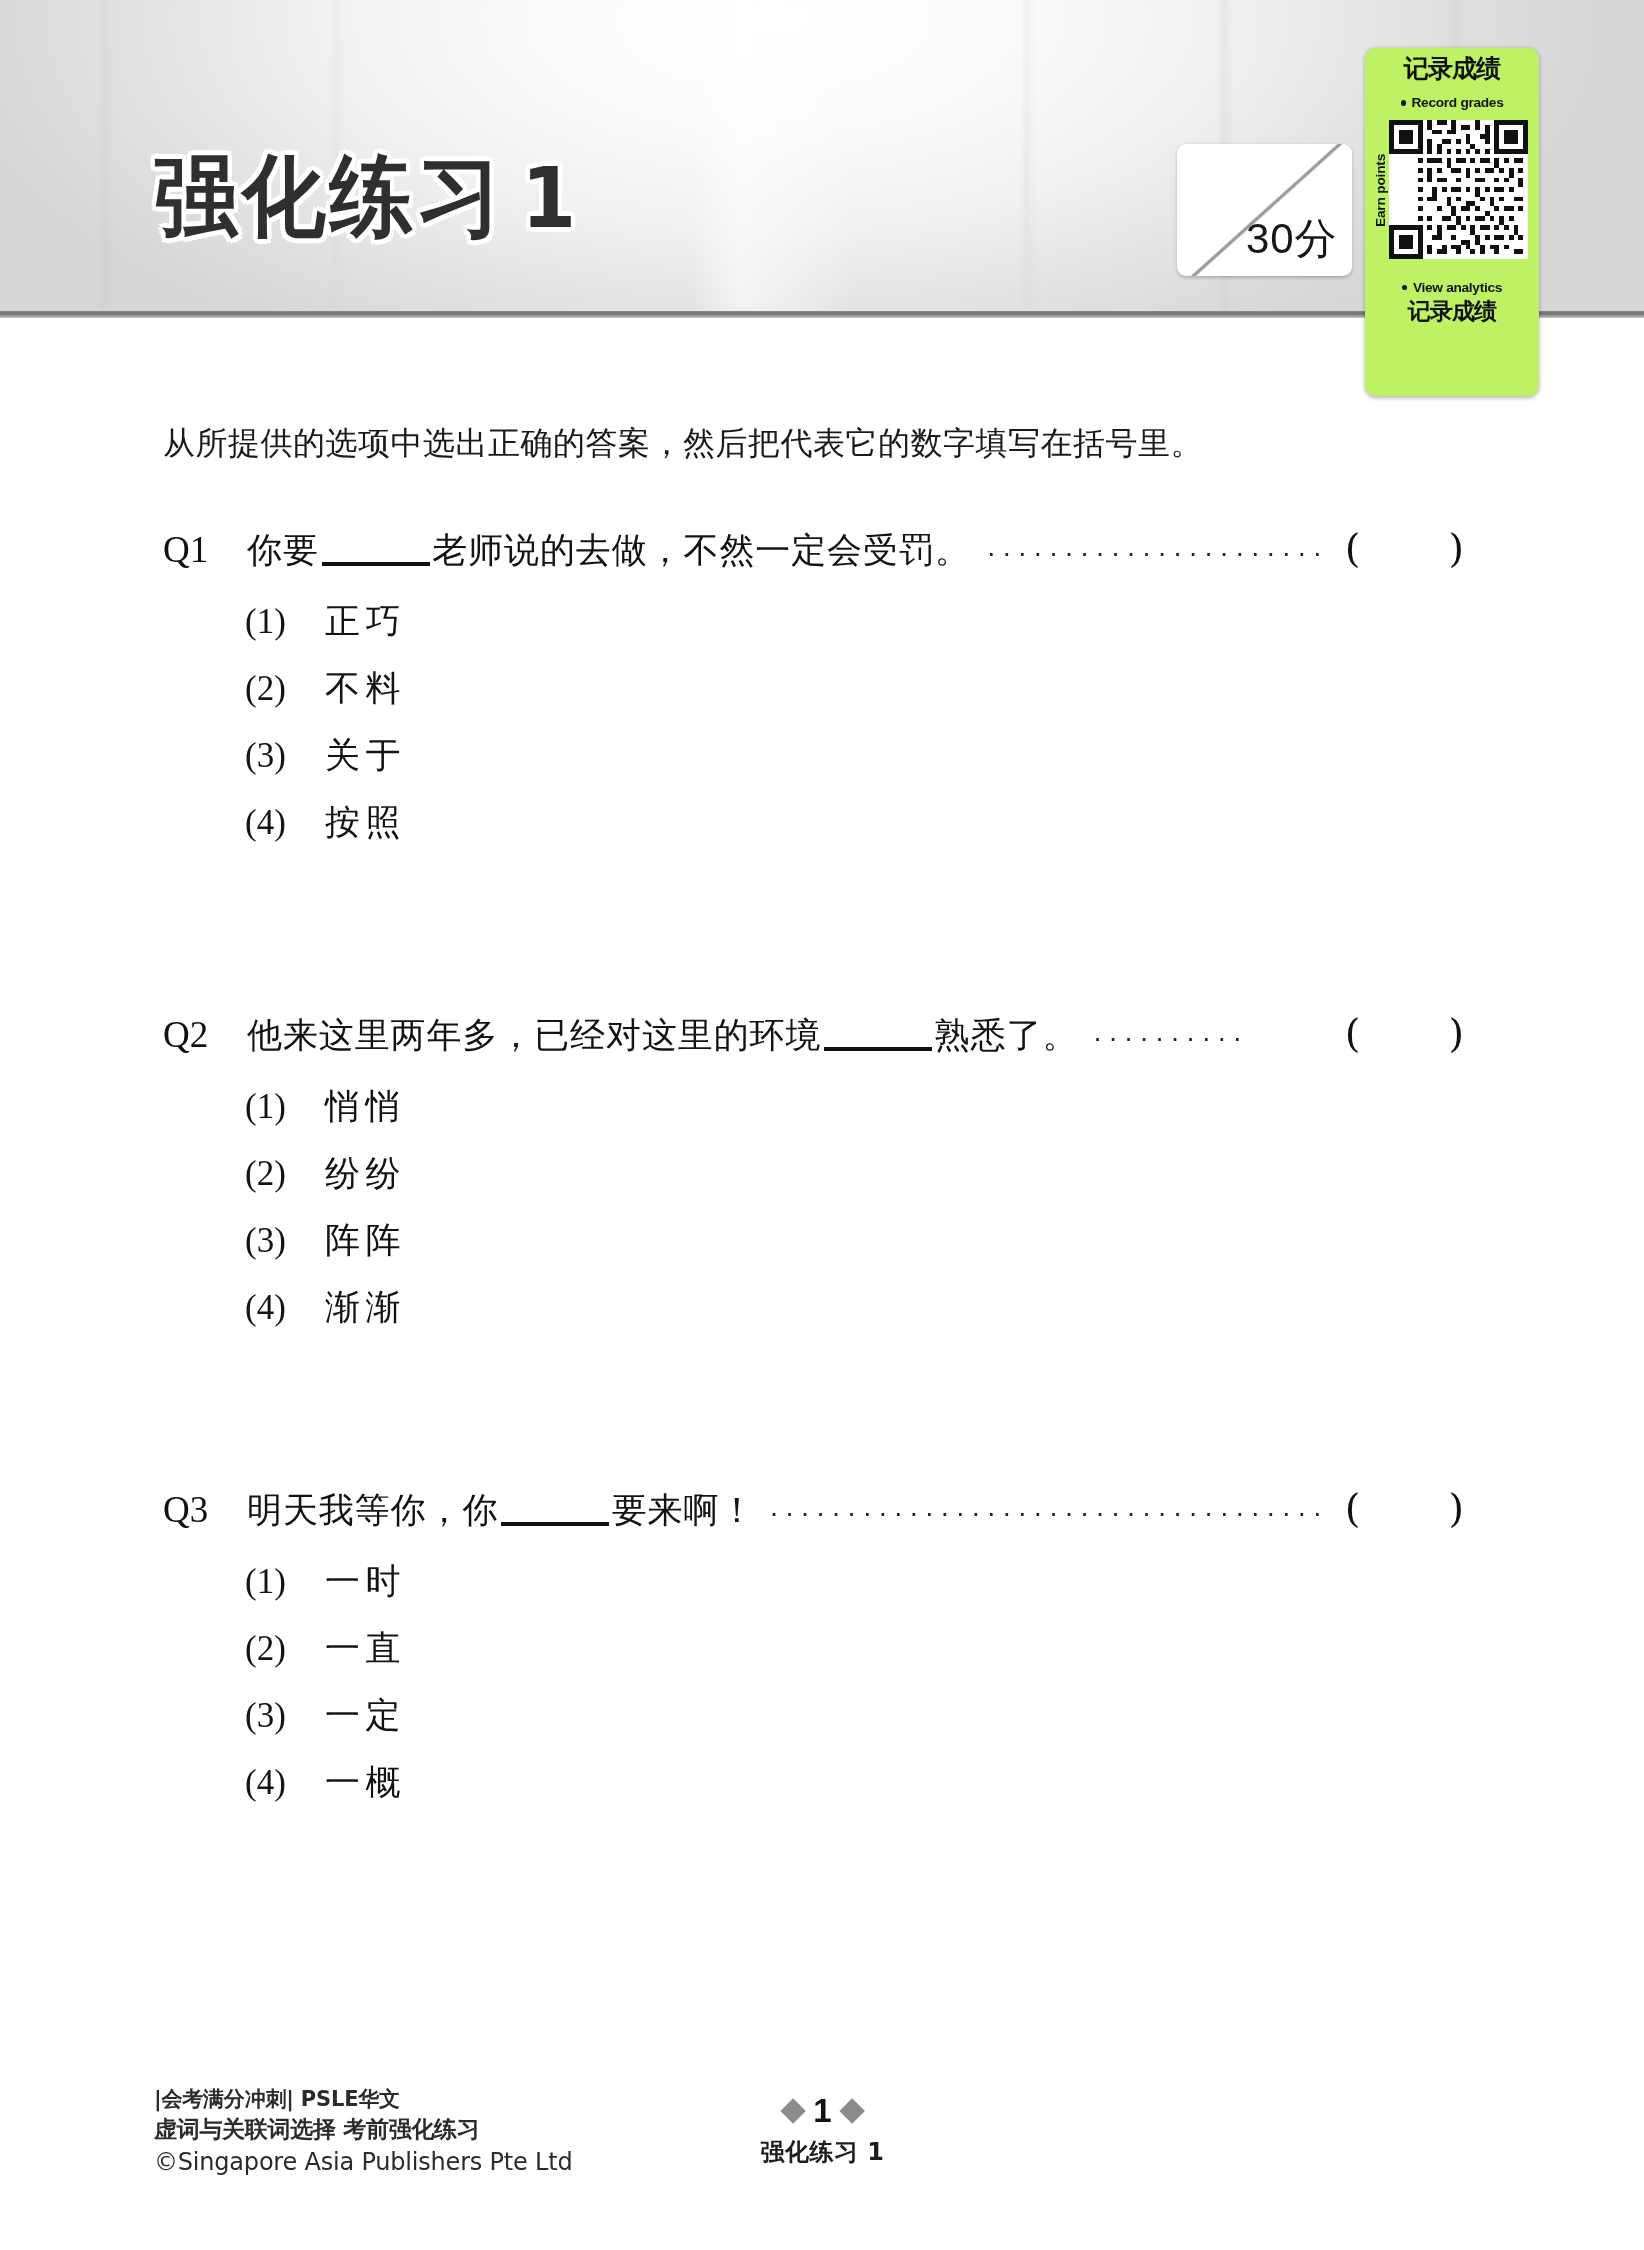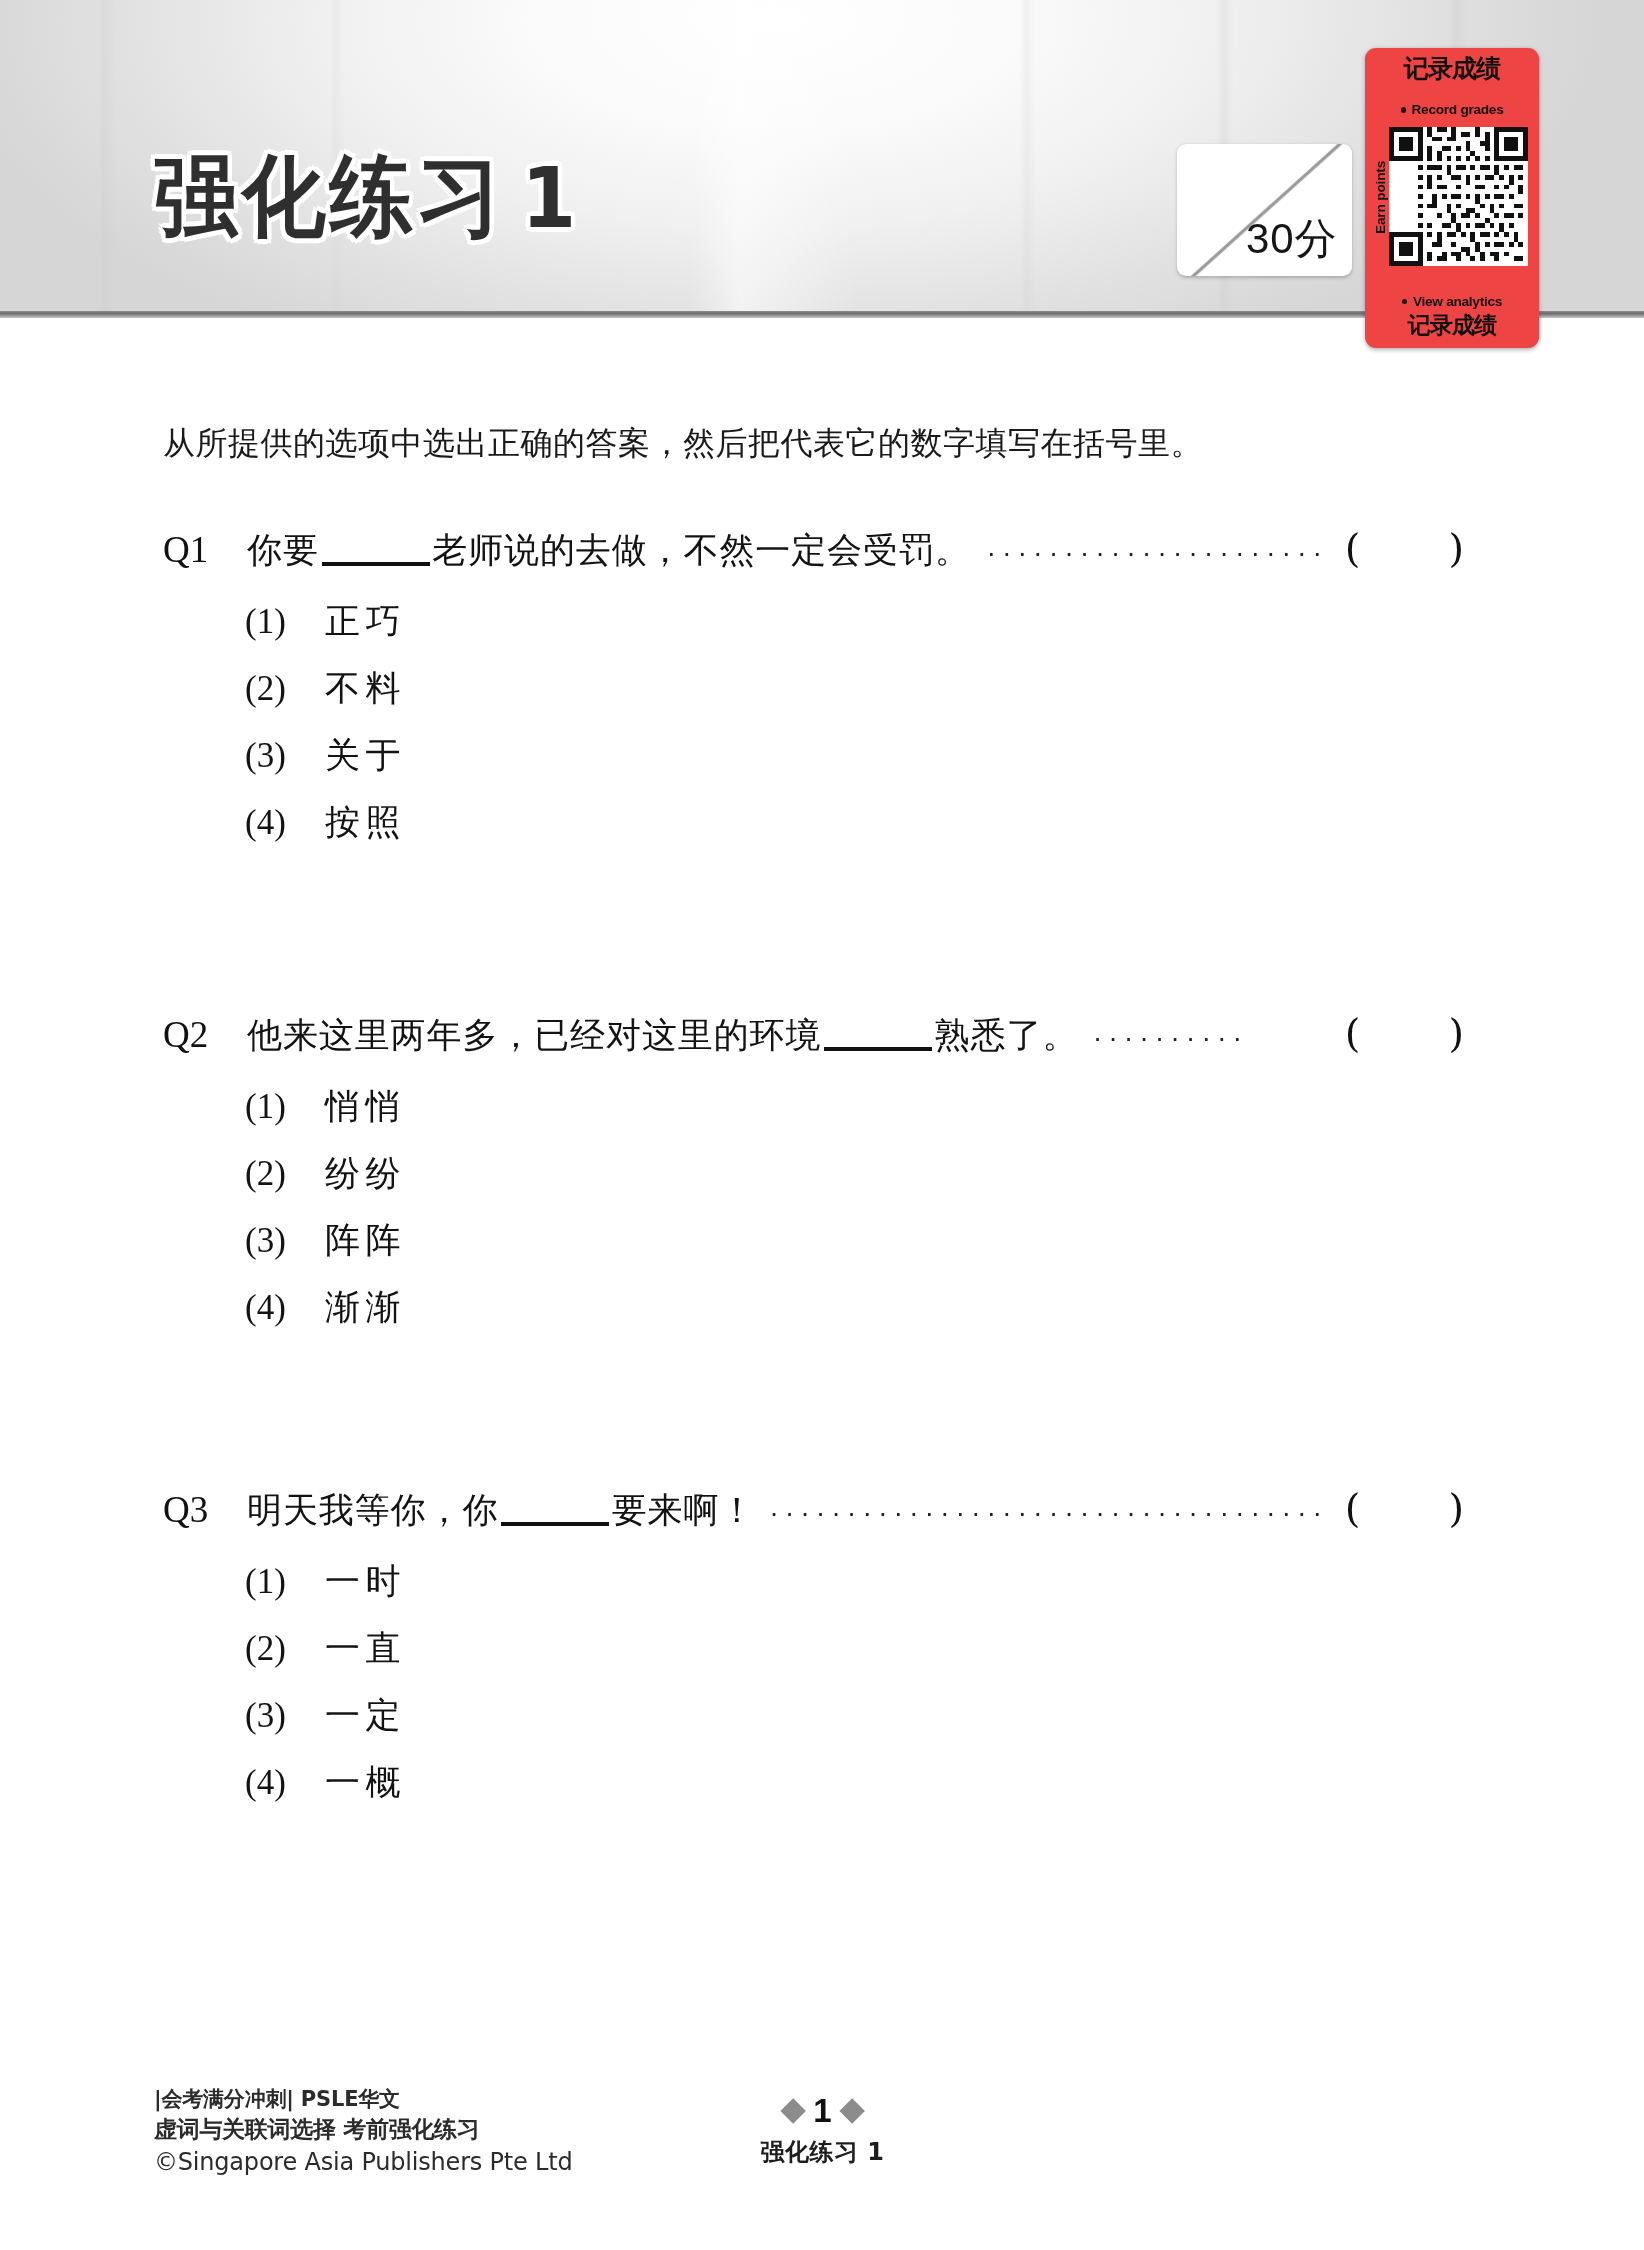--- a/index.html
+++ b/index.html
@@ -119,22 +119,22 @@
     color: #161616;
     letter-spacing: 0.9px;
   }
 
   
   .qr-card {
     position: absolute;
     left: 1365px;
     top: 48px;
     width: 174px;
-    height: 300px;
-    background: #ef4444;
+    height: 348px;
+    background: #bef264;
     border-radius: 11px;
     box-shadow: 0 1.8px 4.6px rgba(0,0,0,0.30);
     padding: 5.5px 5.5px 3.7px 5.5px;
     box-sizing: border-box;
   }
   .qr-title {
     text-align: center;
     font-family: "DejaVu Sans", sans-serif;
     font-size: 25px;
     font-weight: bold;
@@ -145,21 +145,21 @@
   }
   .qr-bullet-row {
     display: flex;
     align-items: center;
     justify-content: center;
     gap: 5.5px;
     font-family: "Liberation Sans", sans-serif;
     font-size: 13.7px;
     font-weight: bold;
     color: #141414;
-    margin-top: 20px;
+    margin-top: 13px;
     letter-spacing: -0.3px;
   }
   .qr-dot {
     width: 5.5px; height: 5.5px;
     border-radius: 50%;
     background: #141414;
     flex: none;
   }
   .qr-body {
     position: relative;

